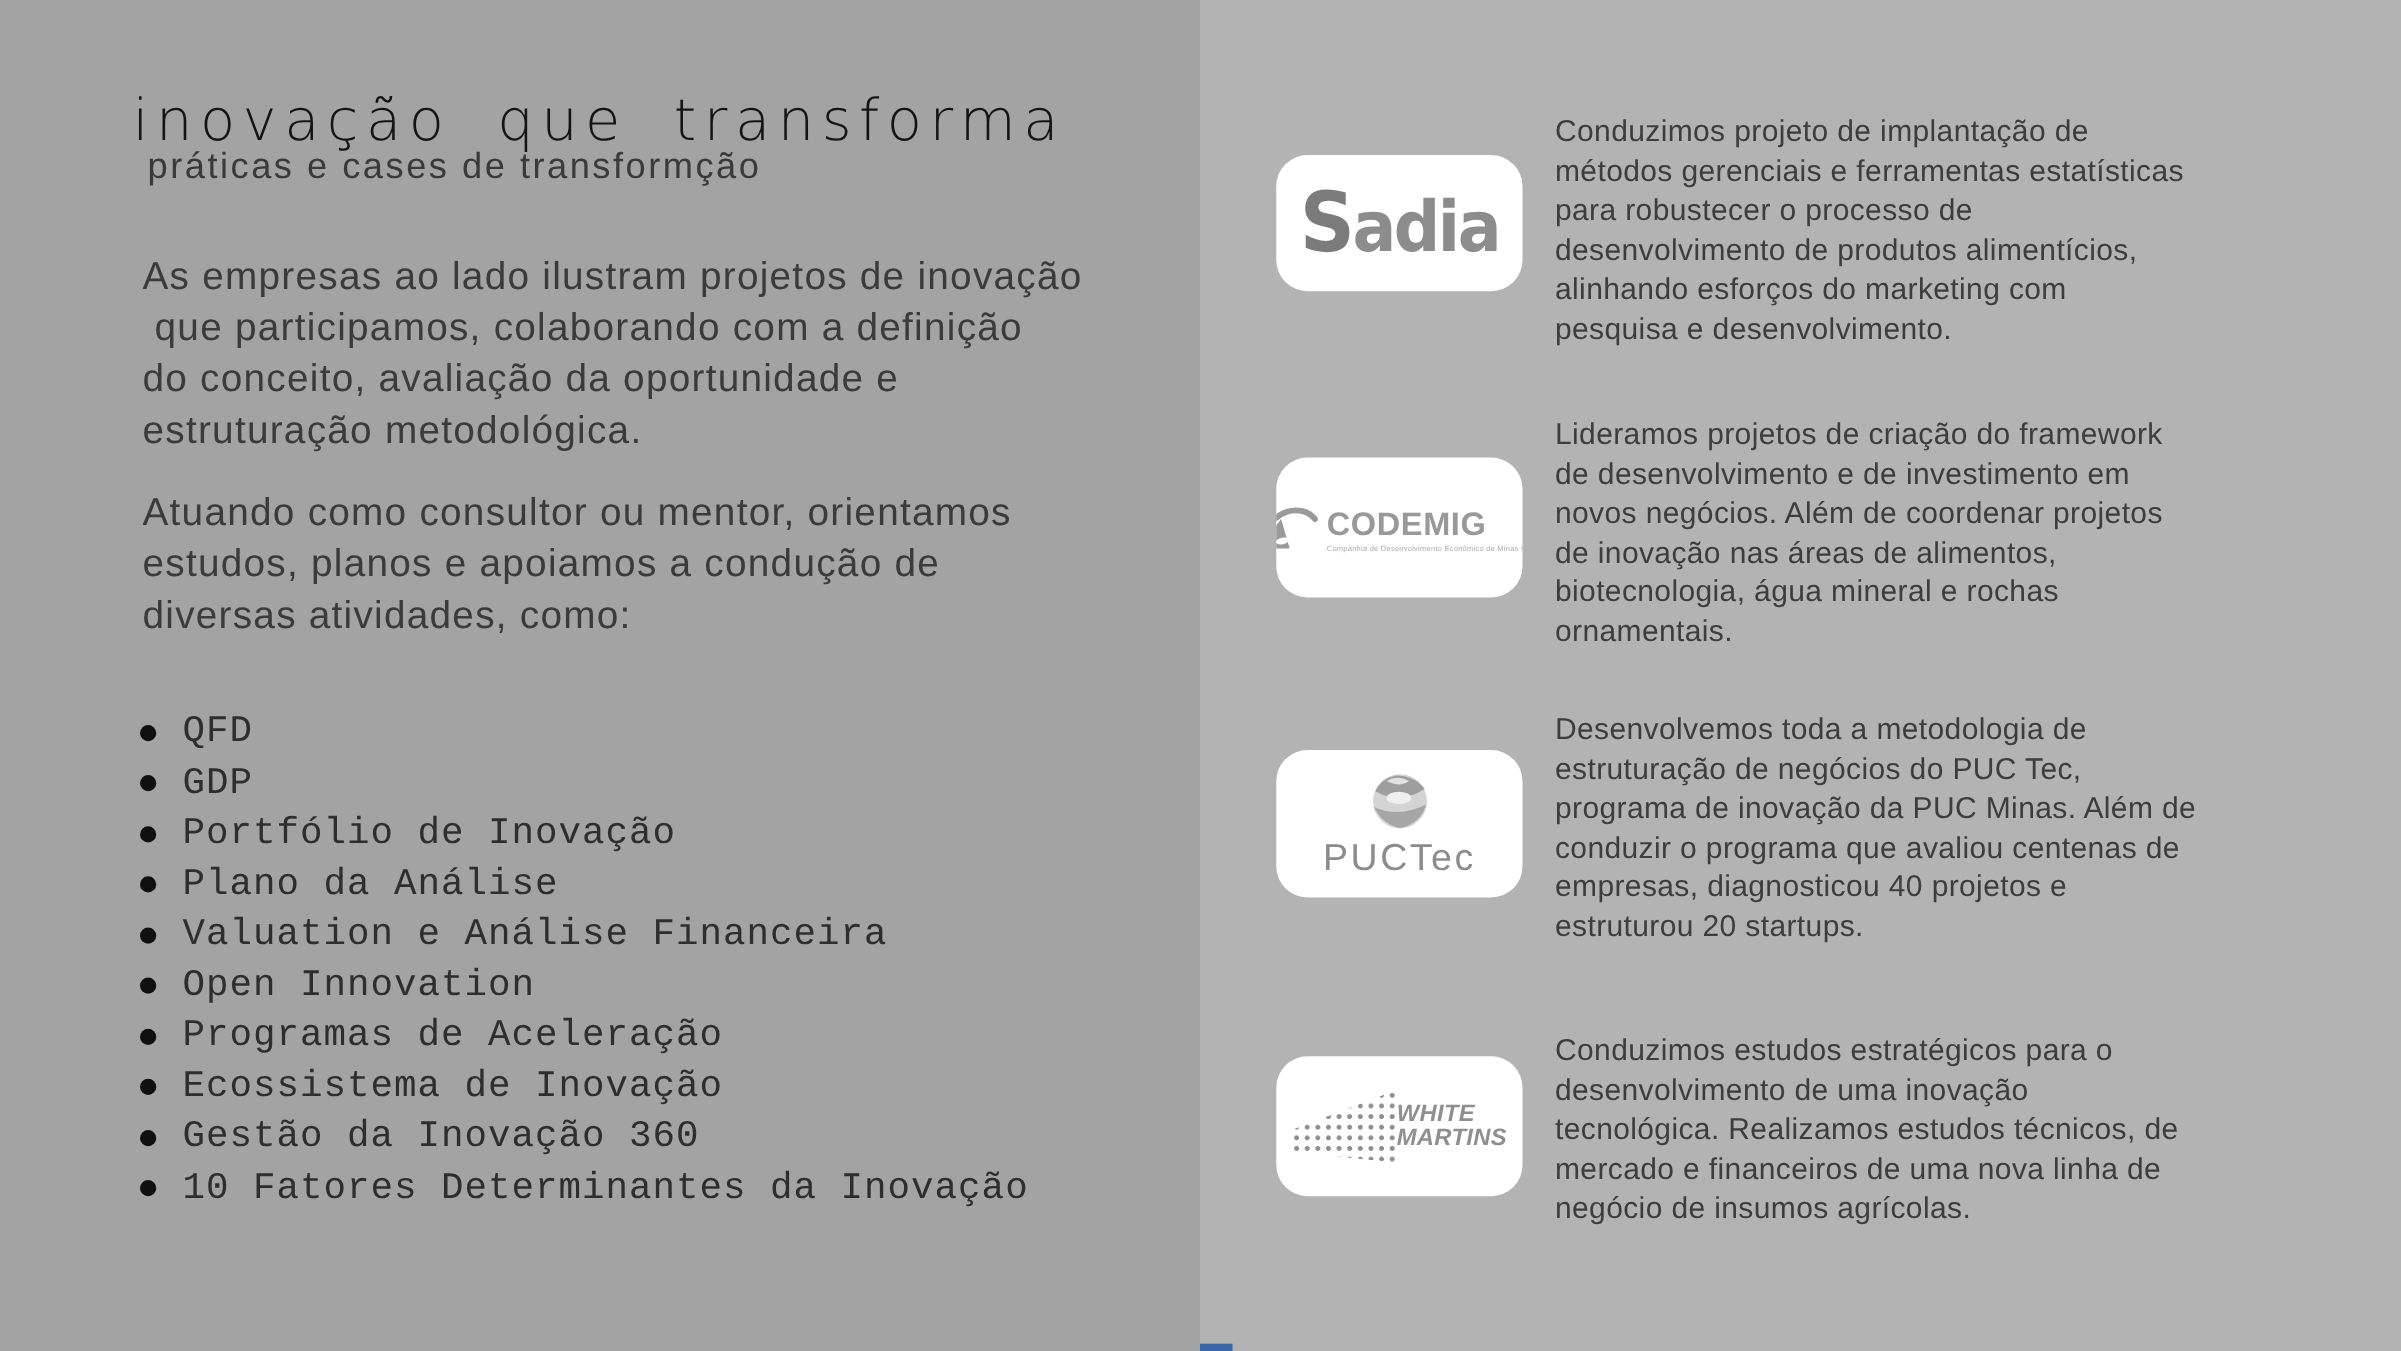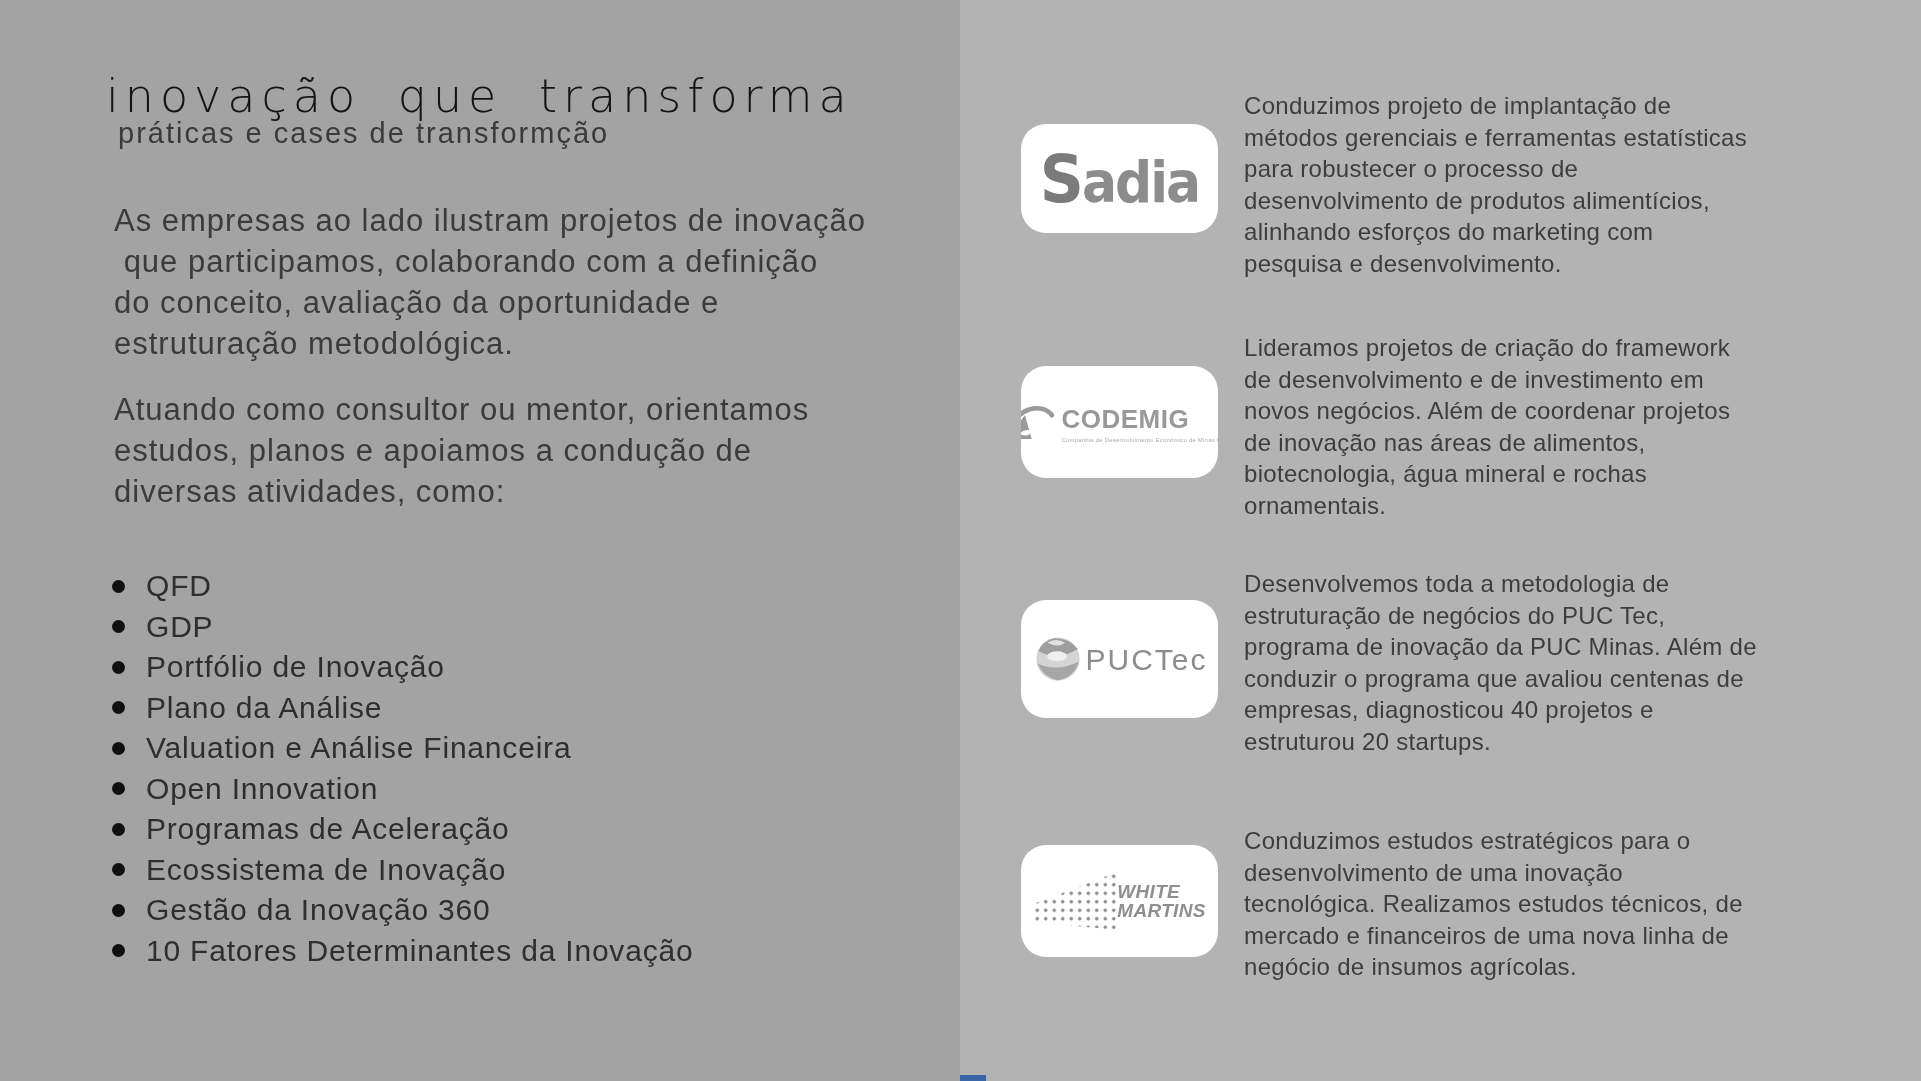--- a/index.html
+++ b/index.html
@@ -47,20 +47,21 @@
   .para-1 { top: 200px; }
   .para-2 { top: 389px; }
 
   .bullets {
     position: absolute;
     left: 112px;
     top: 566px;
     margin: 0;
     padding: 0;
     list-style: none;
+    font-family: Liberation Mono, monospace;
   }
   .bullets li {
     display: flex;
     align-items: center;
     height: 40.5px;
     font-size: 30px;
     letter-spacing: 0.8px;
     color: #2e2e2e;
   }
   .dot {
@@ -134,21 +135,21 @@
   }
   .codemig-tagline {
     font-size: 6px;
     letter-spacing: 0.2px;
     color: #ababab;
     margin-top: 2px;
     white-space: nowrap;
   }
 
   
-  .puctec-logo { display: flex; flex-direction: row; align-items: center; justify-content: center; }
+  .puctec-logo { display: flex; flex-direction: column; align-items: center; justify-content: center; }
   .puctec-name {
     font-size: 30px;
     letter-spacing: 2px;
     color: #8c8c8c;
     margin-top: 2px;
   }
 
   
   .wm-logo { display: flex; align-items: center; gap: 0; }
   .wm-dots {

